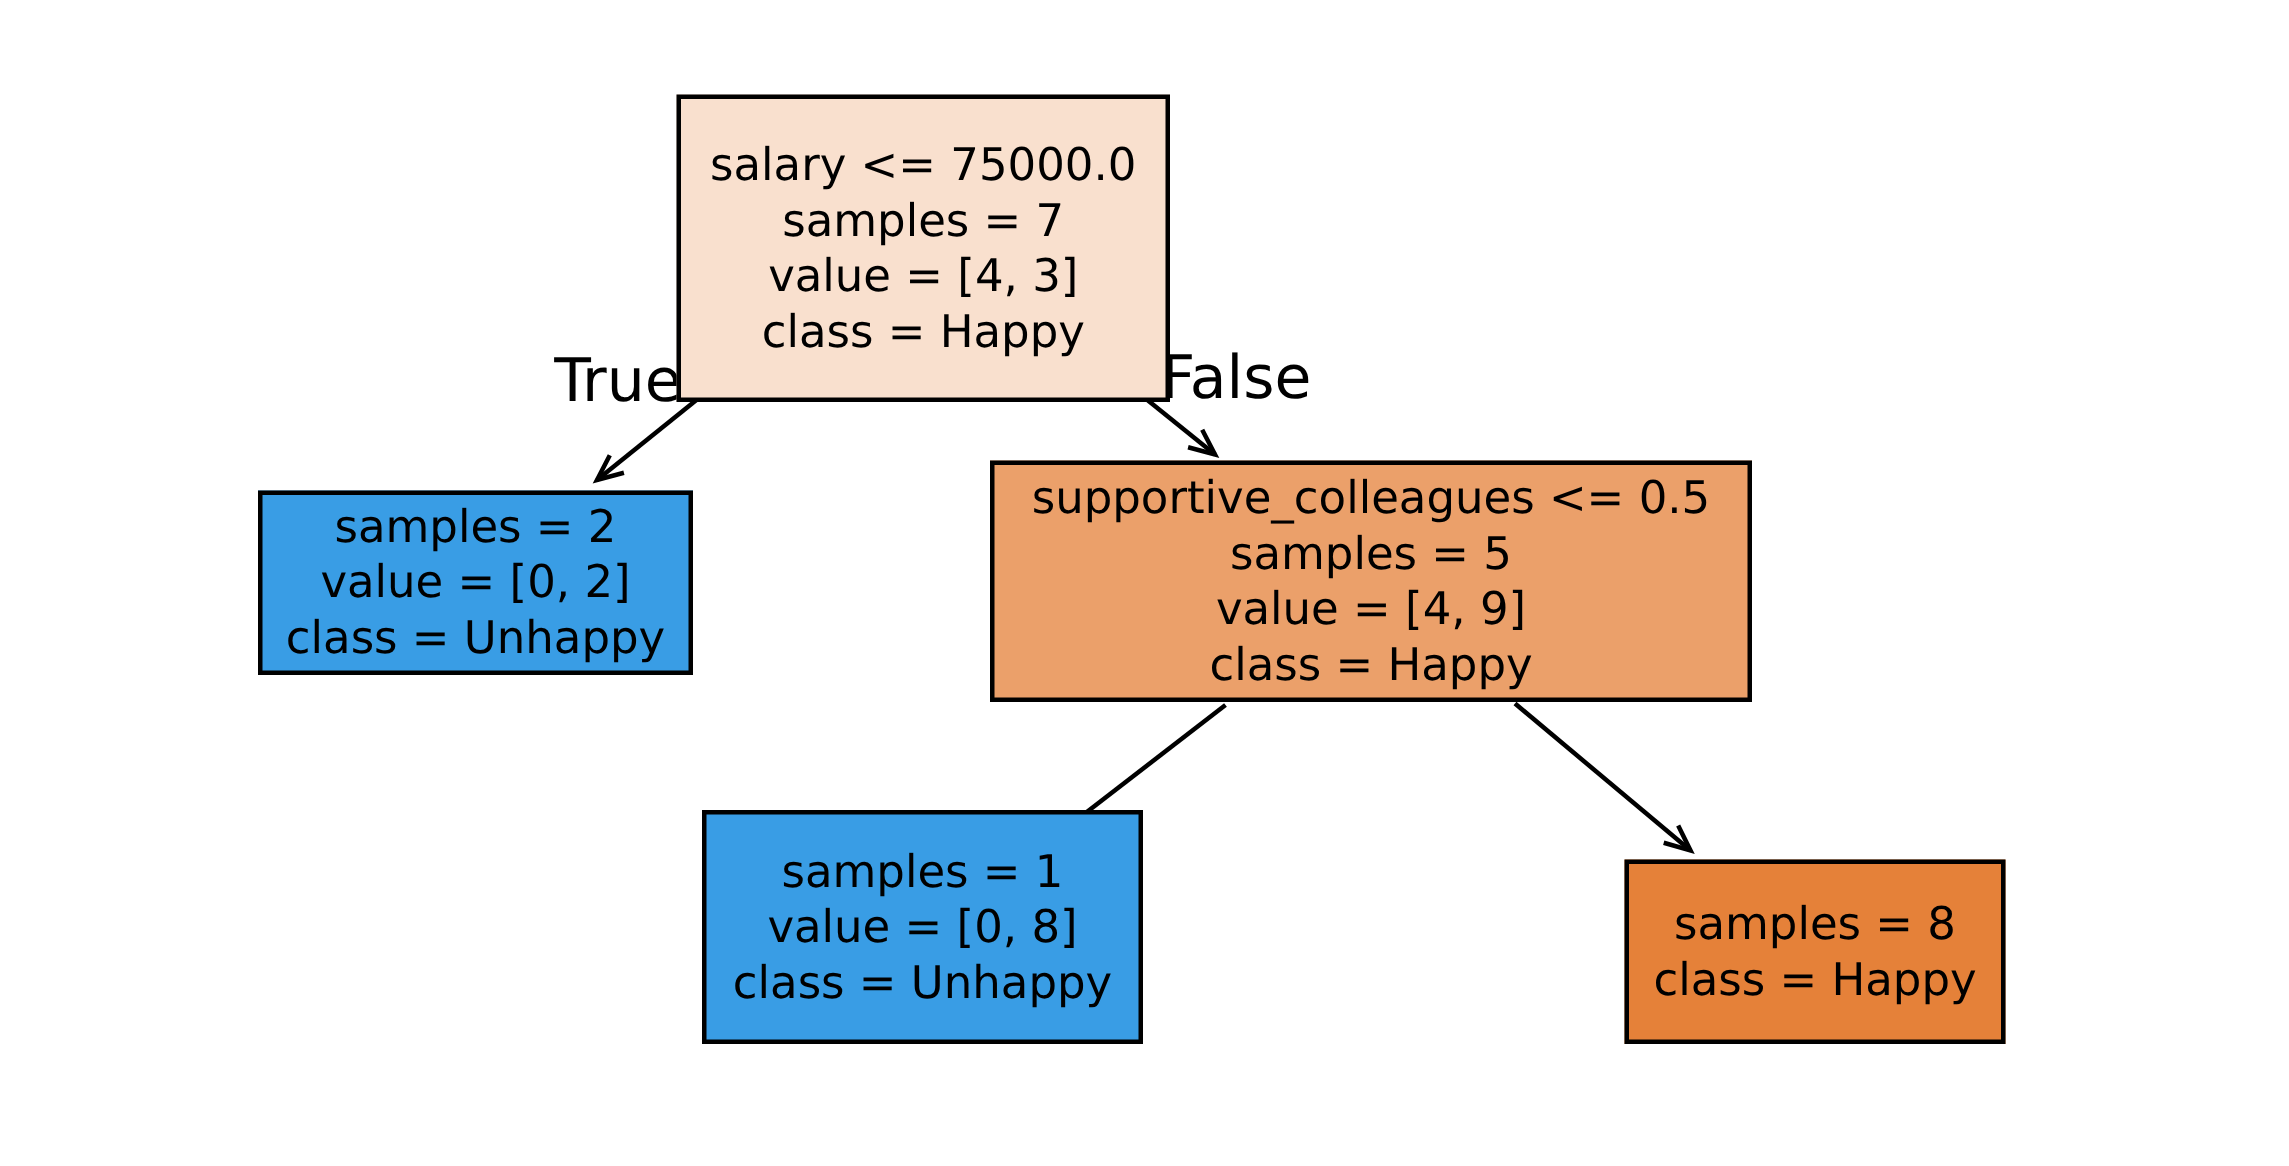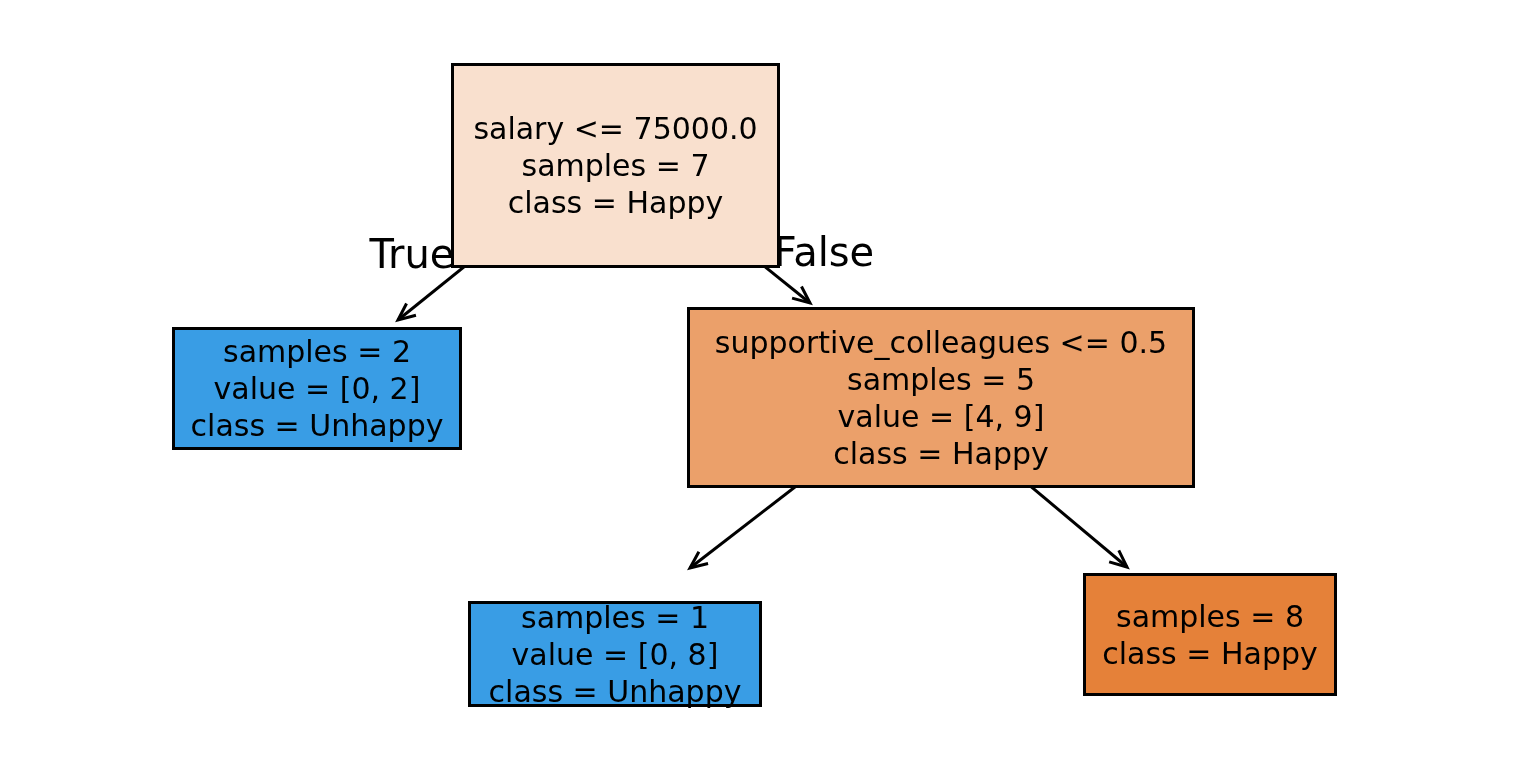--- a/index.html
+++ b/index.html
@@ -49,22 +49,22 @@
     position: absolute;
     transform: translate(-50%, -50%);
     font-size: 40px;
     line-height: 34px;
     color: #000000;
     white-space: nowrap;
   }
   
   #node-root        { left: 451px; top:  63px; width: 329px; height: 205px; }
   #node-left-leaf   { left: 172px; top: 327px; width: 290px; height: 123px; text-align: center; }
-  #node-right-split { left: 660px; top: 307px; width: 508px; height: 181px; margin-left: 27px; }
-  #node-rl-leaf     { left: 468px; top: 601px; width: 294px; height: 106px; }
+  #node-right-split { left: 660px; top: 307px; width: 508px; height: 161px; }
+  #node-rl-leaf     { left: 468px; top: 540px; width: 294px; height: 156px; }
   #node-rr-leaf     { left: 1083px; top: 573px; width: 254px; height: 123px; }
   #edge-label-true  { left: 412px; top: 254px; }
   #edge-label-false { left: 824px; top: 252px; }
 </style>
 </head>
 <body>
 
 <div id="stage" style="background: rgb(255, 255, 255); color: rgb(0, 0, 0);">
 
   <svg id="edges" viewBox="0 0 1526 777">
@@ -78,20 +78,21 @@
     <line class="arrow" x1="817" y1="470" x2="690" y2="568" marker-end="url(#vhead)" style="stroke: rgb(0, 0, 0);"></line>
     <line class="arrow" x1="1010" y1="469" x2="1127" y2="567" marker-end="url(#vhead)" style="stroke: rgb(0, 0, 0);"></line>
   </svg>
 
   <div class="edge-label" id="edge-label-true">True</div>
   <div class="edge-label" id="edge-label-false">False</div>
 
   <div class="tree-node" id="node-root" style="background: rgb(249, 224, 206); border-color: rgb(0, 0, 0);">
     <span class="node-line">salary &lt;= 75000.0</span>
     <span class="node-line">samples = 7</span>
+    <span class="node-line">value = [4, 3]</span>
     <span class="node-line">class = Happy</span>
   </div>
 
   <div class="tree-node" id="node-left-leaf" style="background: rgb(57, 157, 229); border-color: rgb(0, 0, 0);">
     <span class="node-line">samples = 2</span>
     <span class="node-line">value = [0, 2]</span>
     <span class="node-line">class = Unhappy</span>
   </div>
 
   <div class="tree-node" id="node-right-split" style="background: rgb(235, 160, 106); border-color: rgb(0, 0, 0);">

